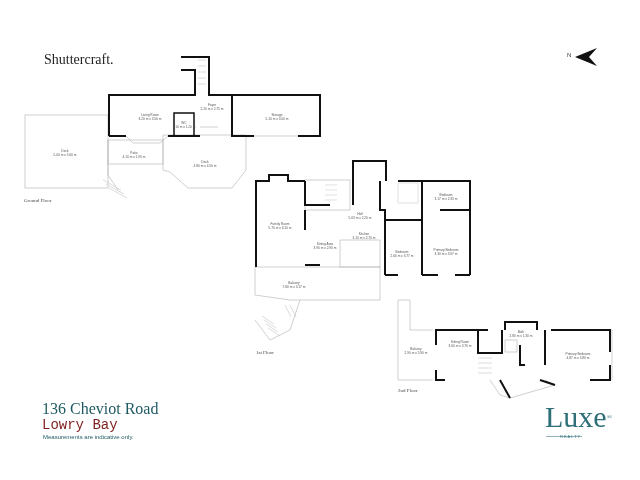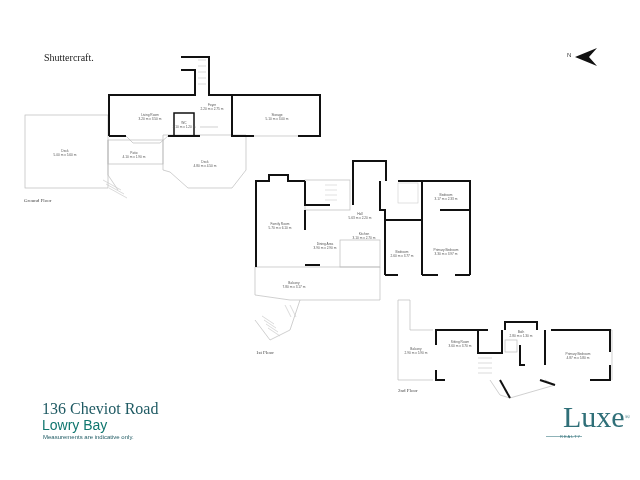--- a/index.html
+++ b/index.html
@@ -1,27 +1,27 @@
 <!DOCTYPE html>
 <html><head>
 <meta charset="utf-8">
 <style>
   html, body { margin:0; padding:0; background:#ffffff; }
   body { width:640px; height:480px; position:relative; overflow:hidden; font-family:"Liberation Sans", sans-serif; }
   .abs { position:absolute; }
-  .brand { left:44px; top:52px; font-family:"Liberation Serif", serif; font-size:10px; color:#222; }
+  .brand { left:44px; top:52px; font-family:"Liberation Serif", serif; font-size:14px; color:#222; }
   .north { left:567px; top:46px; width:40px; height:22px; }
   .north .n { position:absolute; left:0; top:6px; font-size:6px; color:#333; }
   svg.plan { position:absolute; left:0; top:0; width:640px; height:480px; }
   .rlabel { position:absolute; font-size:3.2px; color:#555; text-align:center; line-height:4px; white-space:nowrap; transform:translateX(-50%); }
   .floorlbl { position:absolute; font-size:5px; color:#444; font-family:"Liberation Serif", serif; }
   .addr1 { left:42px; top:400px; font-family:Liberation Serif, serif; font-size:16px; color:#1f5a63; }
-  .addr2 { left:42px; top:417px; font-family:Liberation Sans, sans-serif; font-size:14px; color:#0f766e; }
+  .addr2 { left:42px; top:417px; font-family:Liberation Mono, monospace; font-size:14px; color:#7f1d1d; }
   .addr3 { left:43px; top:434px; font-size:6px; color:#1f5a63; }
-  .logo { left:563px; top:402px; font-family:"Liberation Serif", serif; font-size:30px; color:#2f6f78; line-height:30px; }
+  .logo { left:545px; top:402px; font-family:"Liberation Serif", serif; font-size:30px; color:#2f6f78; line-height:30px; }
   .logo sup { font-size:7px; vertical-align:top; }
   .realty { left:560px; top:434px; font-size:4px; letter-spacing:1px; color:#2f6f78; }
   .realtyline { left:546px; top:436px; width:36px; height:0; border-top:0.6px solid #8fb3b8; }
 </style>
 </head>
 <body>
 
 <div class="abs brand">Shuttercraft.</div>
 
 <div class="abs north">

